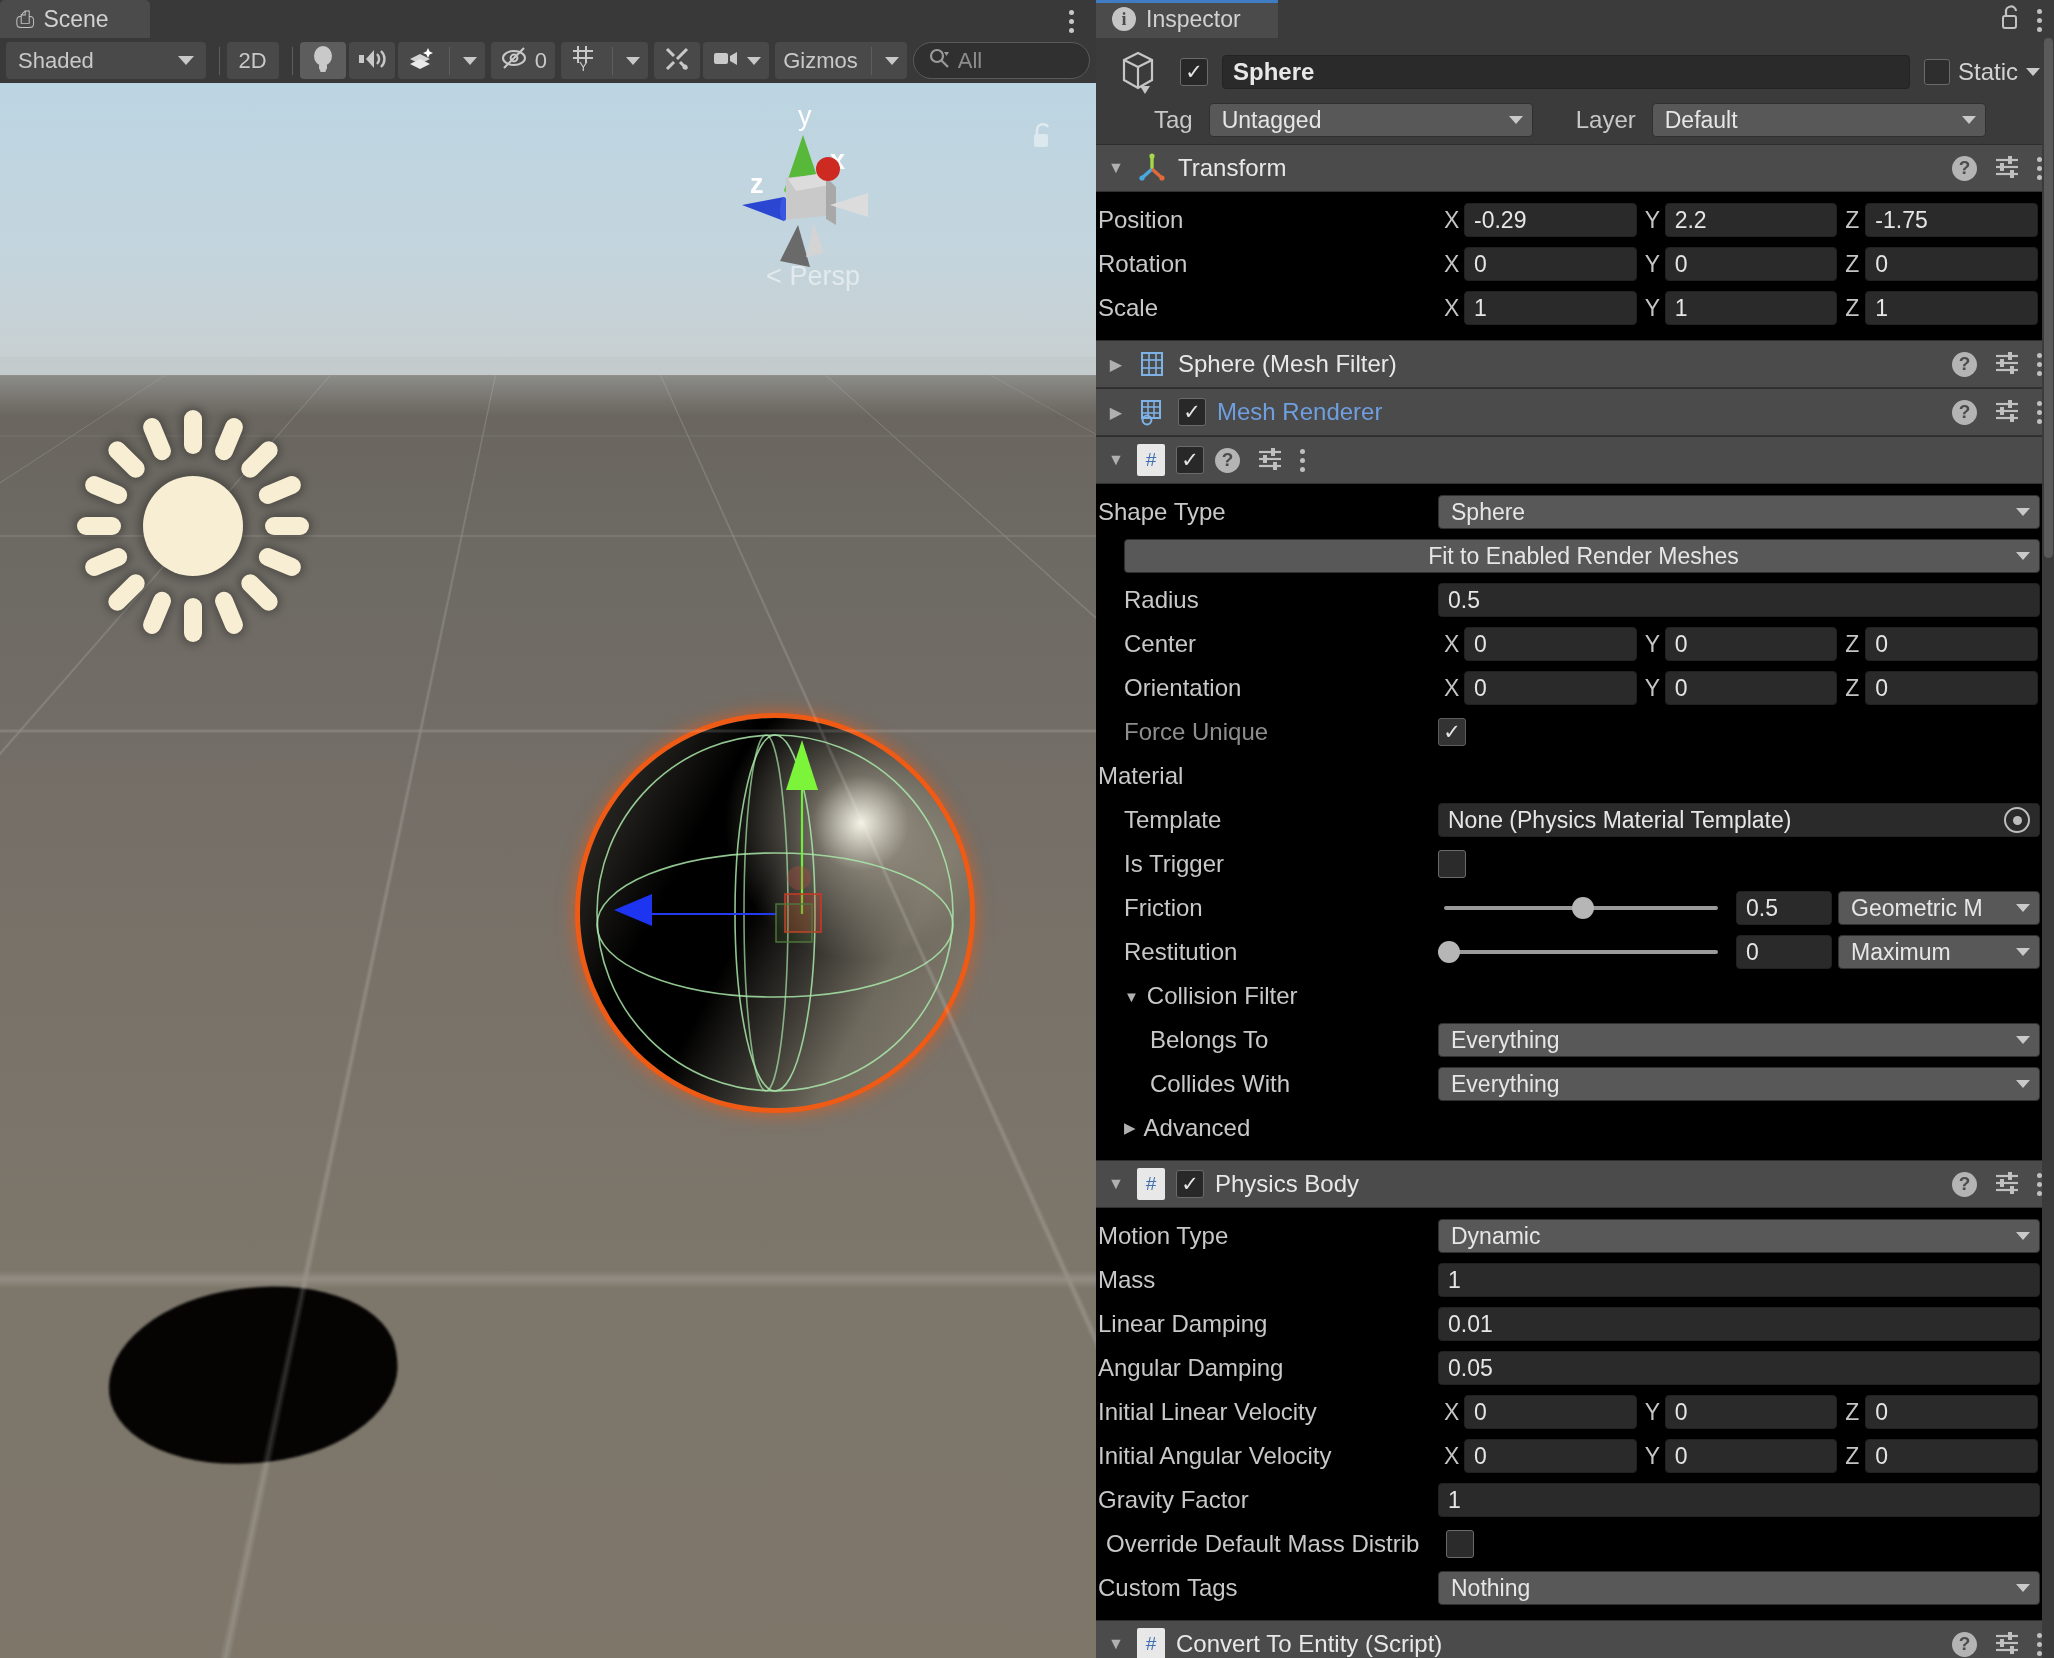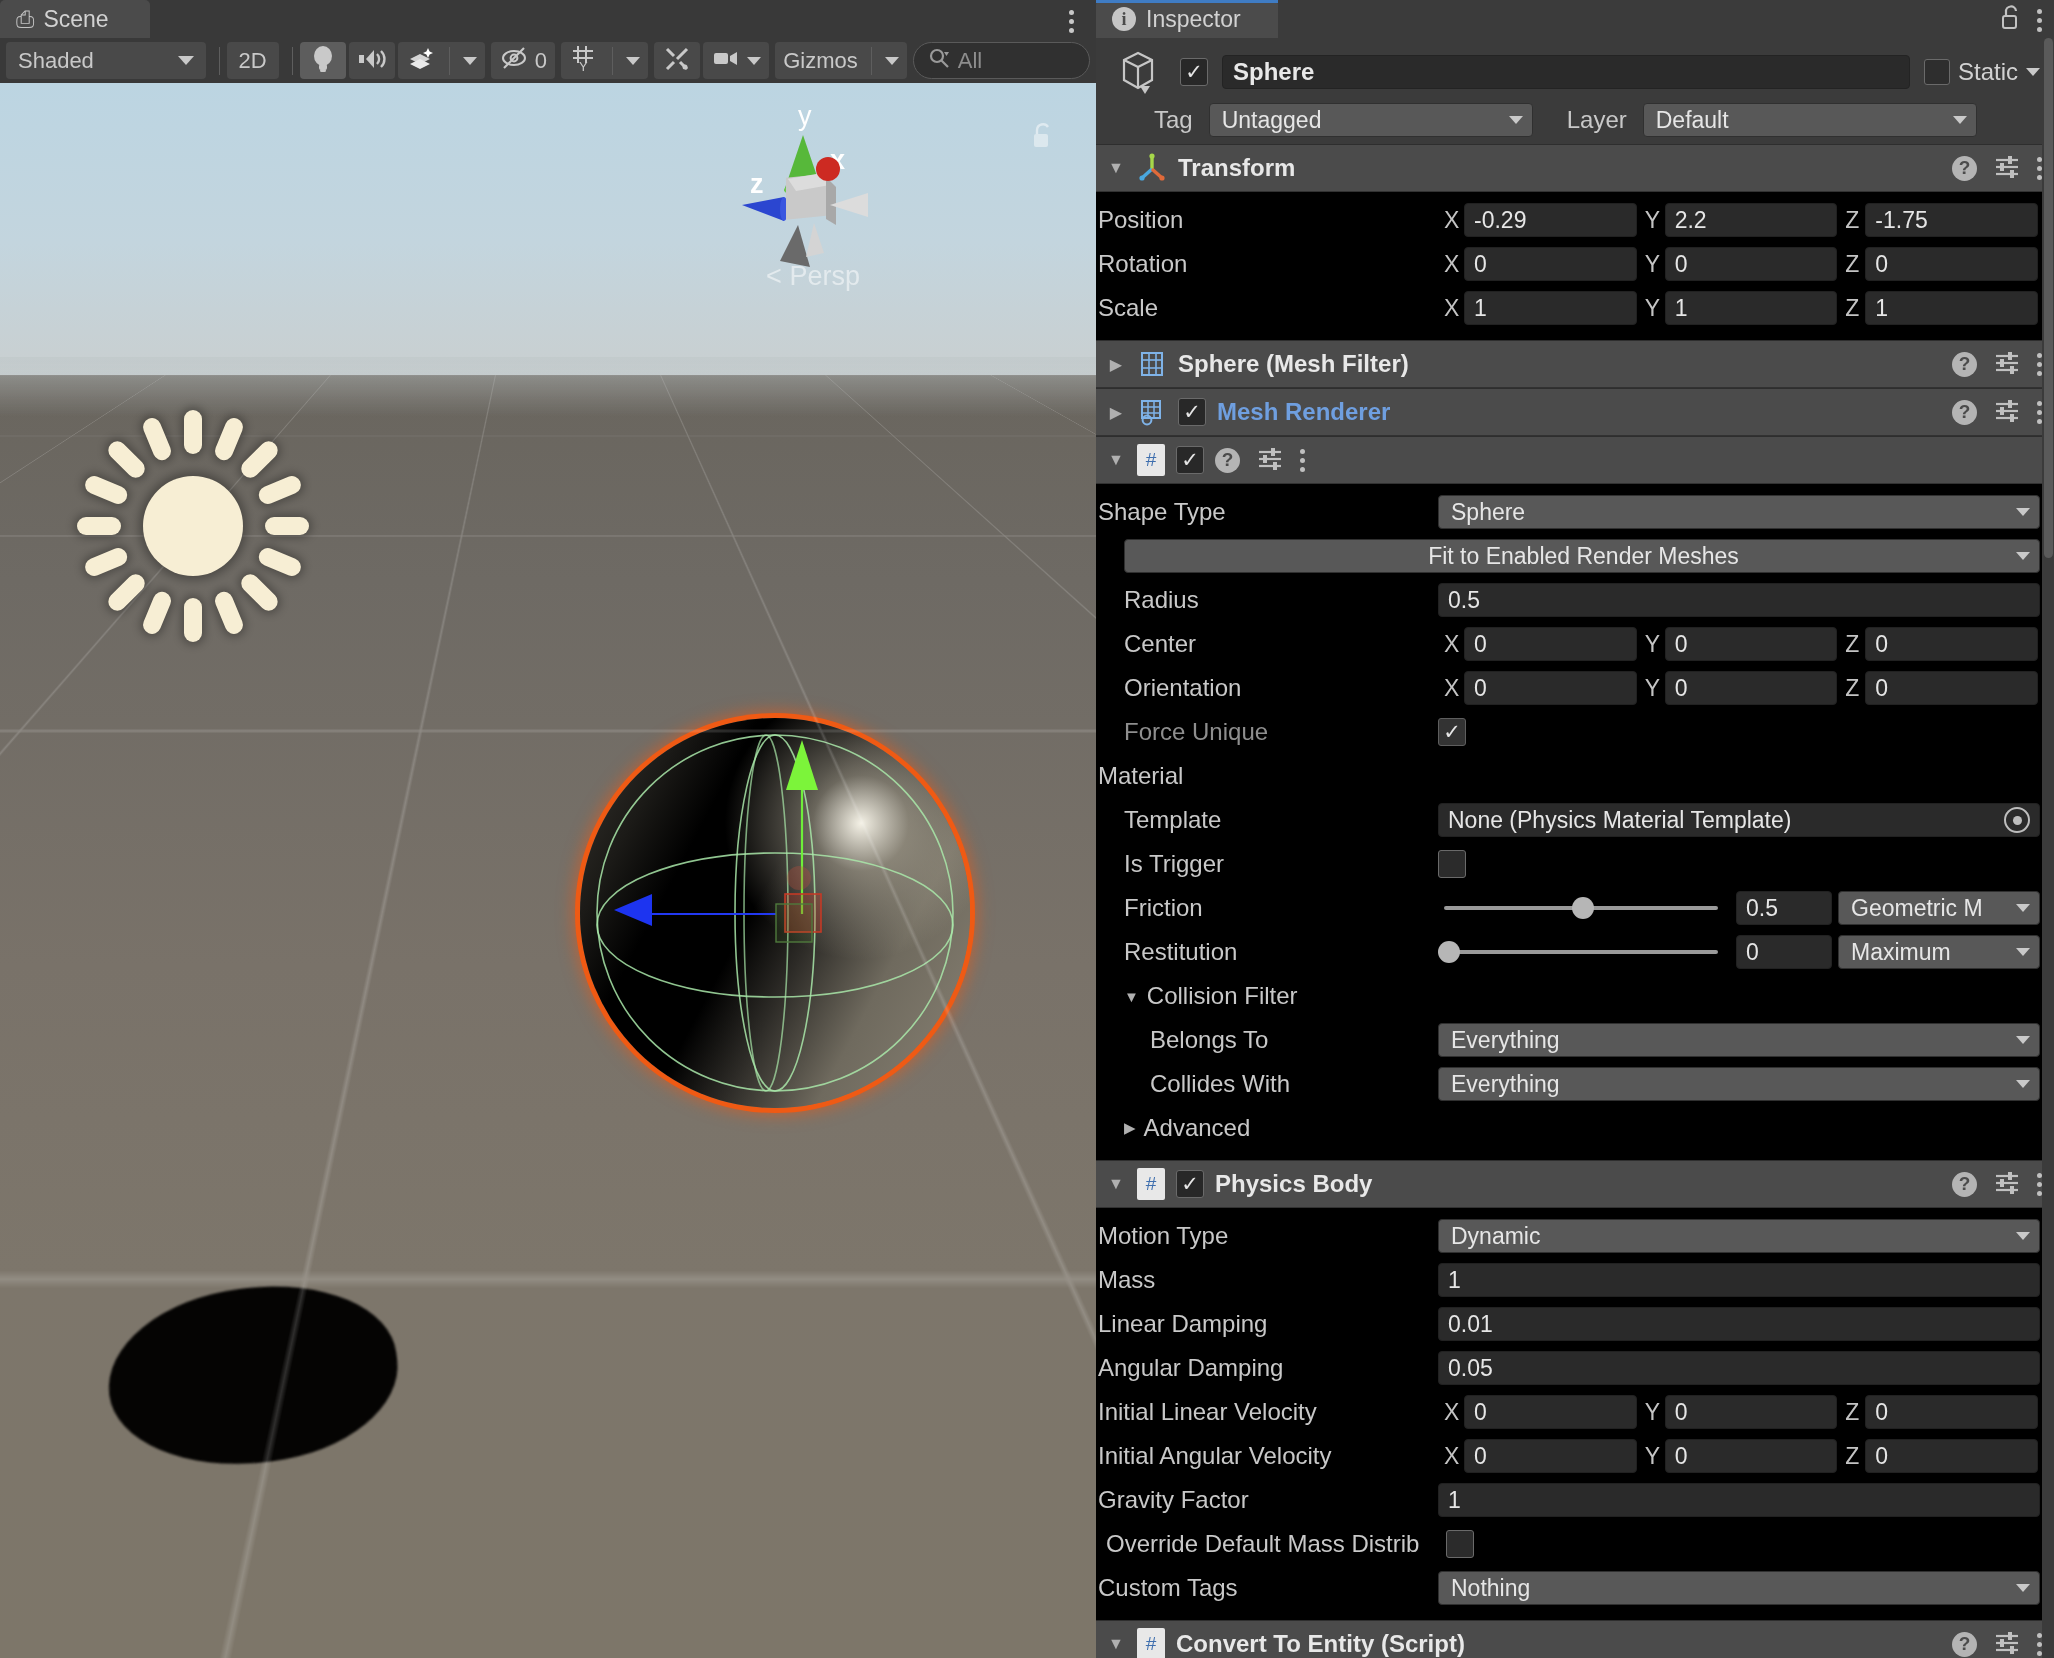--- a/index.html
+++ b/index.html
@@ -183,21 +183,21 @@
     height: 34px; background: #2a2a2a; border: 1px solid #212121; border-radius: 4px;
     display: flex; align-items: center; padding: 0 9px; color: #e6e6e6; font-size: 23px; overflow: hidden;
   }
 
   
   .comp-hd {
     height: 48px; background: #4b4b4b; border-top: 1px solid #2e2e2e; border-bottom: 1px solid #323232;
     display: flex; align-items: center; gap: 11px; padding: 0 12px 0 10px;
   }
   .foldout { width: 20px; color: #b0b0b0; font-size: 16px; flex: 0 0 20px; text-align: center; }
-  .comp-title { color: #e8e8e8; font-size: 24px; font-weight: bold; flex: 1; }
+  .comp-title { color: #e8e8e8; font-size: 24px; font-weight: normal; flex: 1; }
   .comp-title.link { color: #6f9fe0; }
   .hd-tools { display: flex; align-items: center; gap: 16px; }
   .qmark {
     width: 25px; height: 25px; border-radius: 50%; background: #b4b4b4; color: #4b4b4b;
     font-size: 19px; font-weight: bold; display: flex; align-items: center; justify-content: center;
   }
   .kebab { display: flex; flex-direction: column; gap: 4px; }
   .kebab i { width: 5px; height: 5px; border-radius: 50%; background: #c0c0c0; display: block; }
 
   .comp-body { background: #000000; padding: 6px 14px 10px 2px; }
@@ -467,21 +467,21 @@
           <span>Static</span>
           <span class="caret caret-sm"></span>
         </span>
       </div>
       <div class="go-row2">
         <span class="lbl">Tag</span>
         <span class="dd" style="width:324px;">
           <span>Untagged</span>
           <span class="caret caret-sm"></span>
         </span>
-        <span class="lbl" style="margin-left:18px;">Layer</span>
+        <span class="lbl" style="margin-left:27px;">Layer</span>
         <span class="dd" style="width:334px;">
           <span>Default</span>
           <span class="caret caret-sm"></span>
         </span>
       </div>
     </div>
 
     <div class="comp-hd">
       <span class="foldout">▼</span>
       <span class="mesh-icon">

